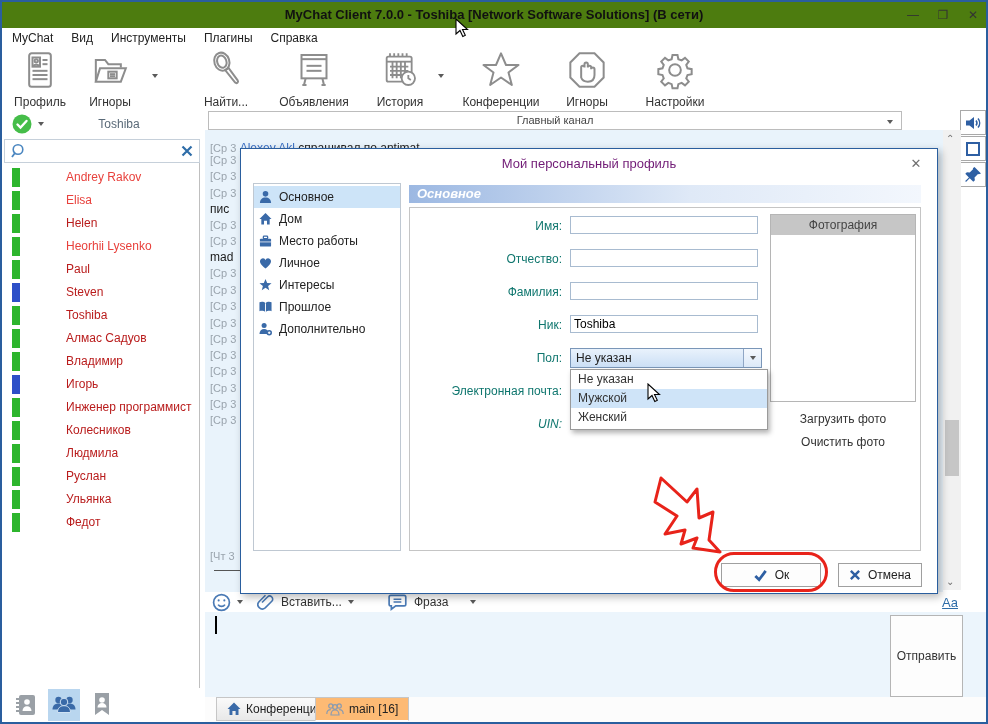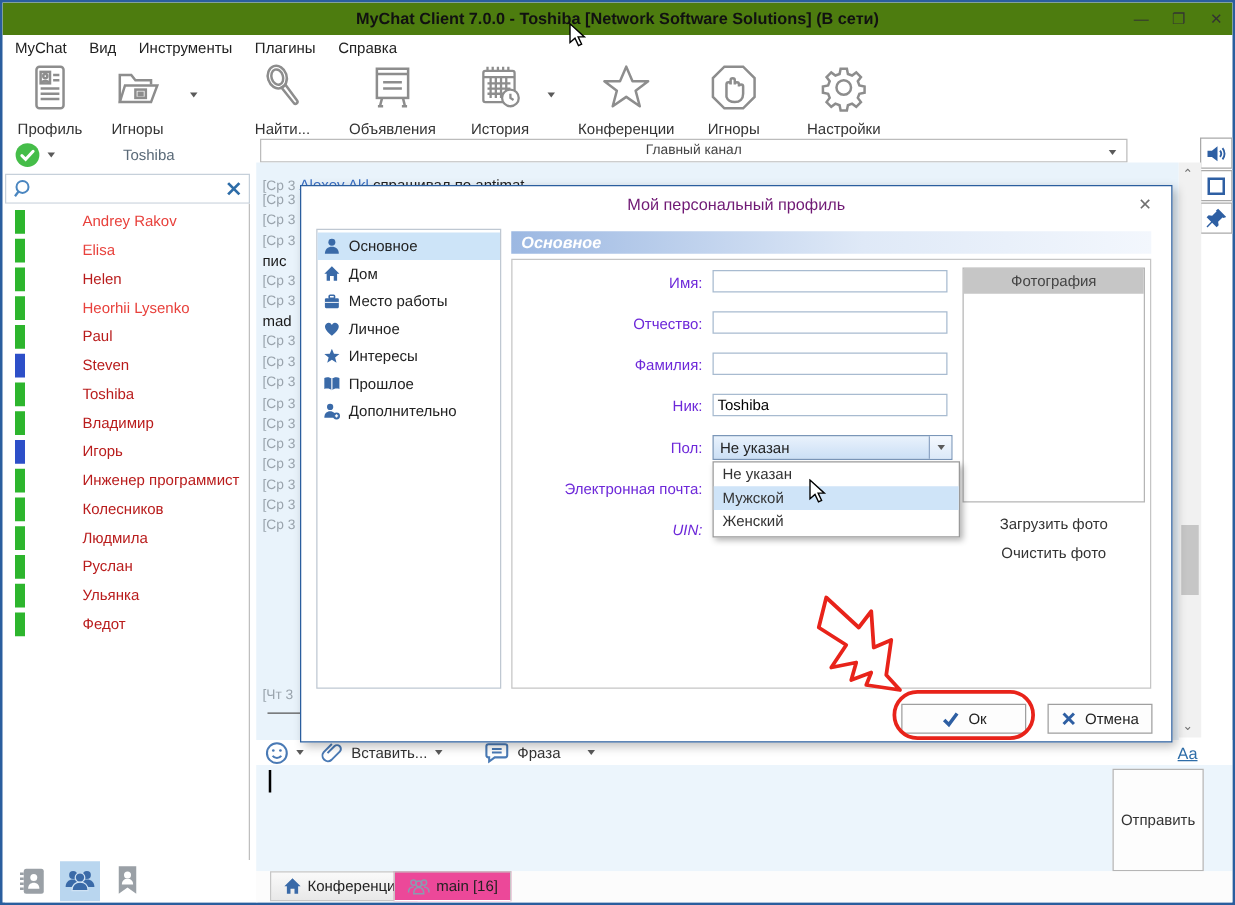--- a/index.html
+++ b/index.html
@@ -44,33 +44,33 @@
   .intoolbar{left:203px;top:590px;width:781px;height:20px;background:#fff;display:flex;align-items:center;gap:6px;font-size:12px;color:#333;}
   .inputarea{left:203px;top:610px;width:781px;height:85px;background:#ecf5fc;}
   .cursorbar{left:10px;top:4px;width:2px;height:18px;background:#000;position:absolute;}
   .sendbtn{left:685px;top:3px;width:73px;height:82px;background:#fdfdfd;border:1px solid #b5b5b5;box-sizing:border-box;
            font-size:12px;color:#333;display:flex;align-items:center;justify-content:center;position:absolute;}
   .fontlink{color:#2e6da8;text-decoration:underline;font-size:13px;}
   
   .tabsrow{left:203px;top:695px;width:781px;height:25px;background:#fcfcfc;}
   .tab{position:absolute;top:0;height:24px;border:1px solid #c6c6c6;box-sizing:border-box;display:flex;
        align-items:center;gap:5px;padding:0 10px;font-size:12px;color:#222;background:linear-gradient(180deg,#fafafa,#e8e8e8);}
-  .tab.active{background:#ec4899;border-bottom-color:#fff;}
+  .tab.active{background:#fdba74;border-bottom-color:#fff;}
   
   .dialog{left:238px;top:146px;width:698px;height:446px;background:#fff;border:1px solid #2a5e9e;
           box-sizing:border-box;box-shadow:3px 3px 8px rgba(0,0,0,0.28);z-index:10;}
   .dtitle{top:7px;left:0;width:100%;text-align:center;font-size:13px;color:#701a75;}
   .dclose{left:666px;top:6px;width:18px;height:18px;color:#707070;font-size:13px;text-align:center;line-height:18px;}
   .dnav{left:12px;top:34px;width:148px;height:368px;border:1px solid #bfc8d2;box-sizing:border-box;background:#fff;padding-top:2px;}
   .nrow{display:flex;align-items:center;height:22px;gap:7px;padding-left:5px;font-size:12px;color:#222;}
   .nrow.sel{background:#cde4f8;}
   .dstrip{left:168px;top:36px;width:512px;height:18px;background:linear-gradient(90deg,#9cb8e2,#dfe9f7 55%,#f3f7fd);
           color:#fff;font-style:italic;font-weight:bold;font-size:13px;line-height:18px;padding-left:8px;box-sizing:border-box;}
   .fbox{left:168px;top:58px;width:512px;height:344px;border:1px solid #c5c5c5;box-sizing:border-box;background:#fff;}
-  .fl{position:absolute;left:0;width:152px;text-align:right;font-size:12px;color:#6d28d9;}
+  .fl{position:absolute;left:0;width:152px;text-align:right;font-size:12px;color:#0f766e;}
   .fi{position:absolute;left:160px;width:180px;height:16px;border:1px solid #a8bbd0;font-size:12px;padding:0 3px;
       font-family:"Liberation Sans",sans-serif;background:#fff;}
   .combo{position:absolute;left:160px;width:192px;height:20px;border:1px solid #7a96b8;box-sizing:border-box;
          background:linear-gradient(180deg,#e9f2fc,#cbdff5);font-size:12px;}
   .combo .val{line-height:18px;padding-left:5px;color:#222;}
   .combo .cbtn{position:absolute;right:0;top:0;width:17px;height:18px;border-left:1px solid #8fa6c5;
                background:linear-gradient(180deg,#f5f9fe,#dce9f8);display:flex;align-items:center;justify-content:center;}
   .popup{position:absolute;left:160px;top:161px;width:196px;height:59px;background:#fff;border:1px solid #9a9a9a;
          box-shadow:2px 3px 5px rgba(0,0,0,0.3);z-index:12;}
   .opt{height:19px;line-height:19px;padding-left:7px;font-size:12px;color:#333;}
@@ -236,20 +236,24 @@
         <span class="bar green"></span>
         <span class="cname">Paul</span>
       </div>
     <div class="contact">
         <span class="bar blue"></span>
         <span class="cname">Steven</span>
       </div>
     <div class="contact">
         <span class="bar green"></span>
         <span class="cname">Toshiba</span>
+      </div>
+    <div class="contact">
+        <span class="bar green"></span>
+        <span class="cname">Алмас Садуов</span>
       </div>
     <div class="contact">
         <span class="bar green"></span>
         <span class="cname">Владимир</span>
       </div>
     <div class="contact">
         <span class="bar blue"></span>
         <span class="cname">Игорь</span>
       </div>
     <div class="contact">

